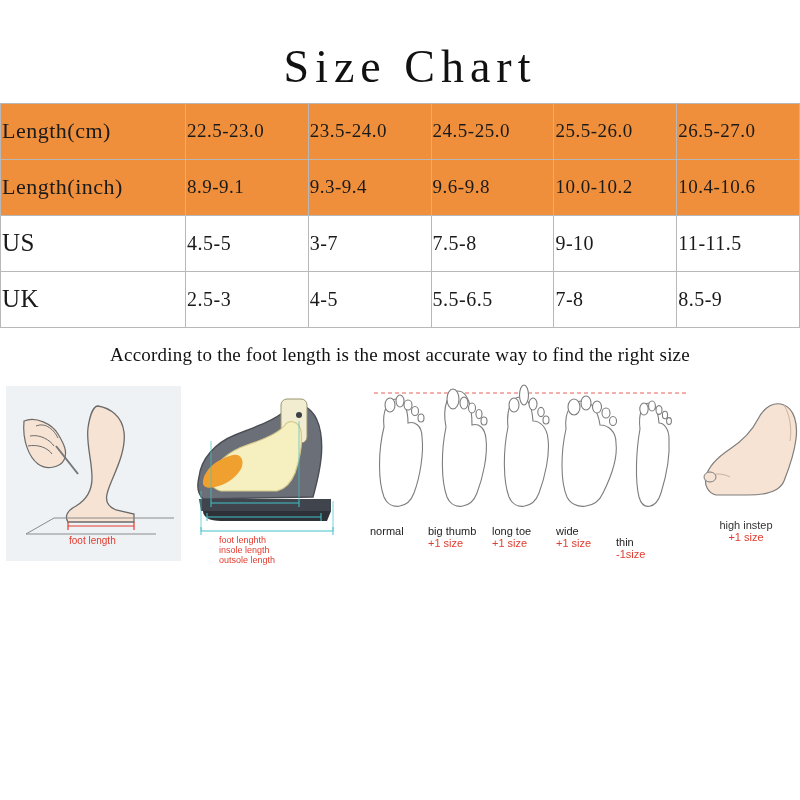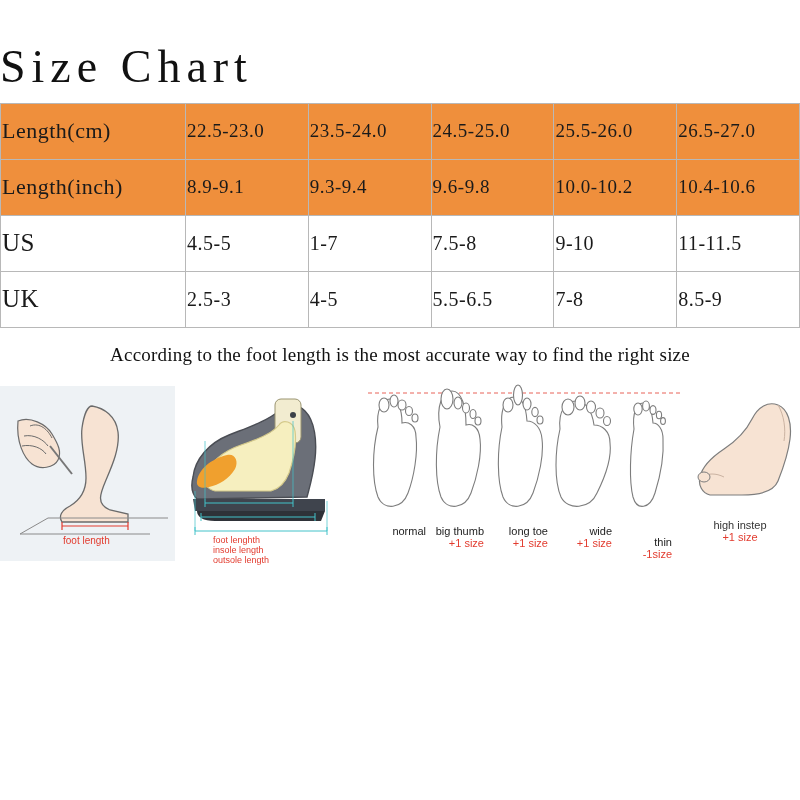--- a/index.html
+++ b/index.html
@@ -14,28 +14,30 @@
     color: #1a1a1a;
     overflow: hidden;
   }
   .page {
     width: 800px;
     height: 800px;
     position: relative;
     background: #ffffff;
   }
   .title {
+    text-align: center;
     font-family: "Liberation Serif", serif;
     font-size: 46px;
     letter-spacing: 6px;
     font-weight: 400;
     color: #111;
     padding-top: 42px;
     padding-bottom: 10px;
     line-height: 1.1;
+    margin-left: 20px;
   }
   table.size-table {
     width: 800px;
     border-collapse: collapse;
     table-layout: fixed;
     font-family: "Liberation Serif", serif;
   }
   table.size-table td {
     border: 1px solid #b8b8b8;
     text-align: left;
@@ -72,20 +74,21 @@
     height: 230px;
     display: flex;
     align-items: flex-start;
   }
   .fig {
     position: relative;
   }
   .fig-foot-length {
     width: 175px;
     height: 175px;
+    margin-left: 6px;
     margin-top: 10px;
     background: #eef2f5;
   }
   .fig-shoe {
     width: 185px;
     height: 185px;
     margin-top: 5px;
     background: #ffffff;
   }
   .fig-types {
@@ -108,21 +111,21 @@
   }
   .cap-red {
     font-family: "Liberation Sans", sans-serif;
     font-size: 11px;
     color: #e23b2e;
     text-align: center;
   }
   .foot-type {
     position: absolute;
     width: 62px;
-    text-align: right;
+    text-align: left;
   }
   .ft-label {
     margin-top: 2px;
     font-size: 11px;
     font-family: "Liberation Sans", sans-serif;
     color: #222;
   }
   .ft-adj {
     font-size: 11px;
     font-family: "Liberation Sans", sans-serif;
@@ -155,21 +158,21 @@
         <td class="rowhead">Length(inch)</td>
         <td>8.9-9.1</td>
         <td>9.3-9.4</td>
         <td>9.6-9.8</td>
         <td>10.0-10.2</td>
         <td>10.4-10.6</td>
       </tr>
       <tr>
         <td class="rowhead">US</td>
         <td>4.5-5</td>
-        <td>1-7</td>
+        <td>3-7</td>
         <td>7.5-8</td>
         <td>9-10</td>
         <td>11-11.5</td>
       </tr>
       <tr>
         <td class="rowhead">UK</td>
         <td>2.5-3</td>
         <td>4-5</td>
         <td>5.5-6.5</td>
         <td>7-8</td>

